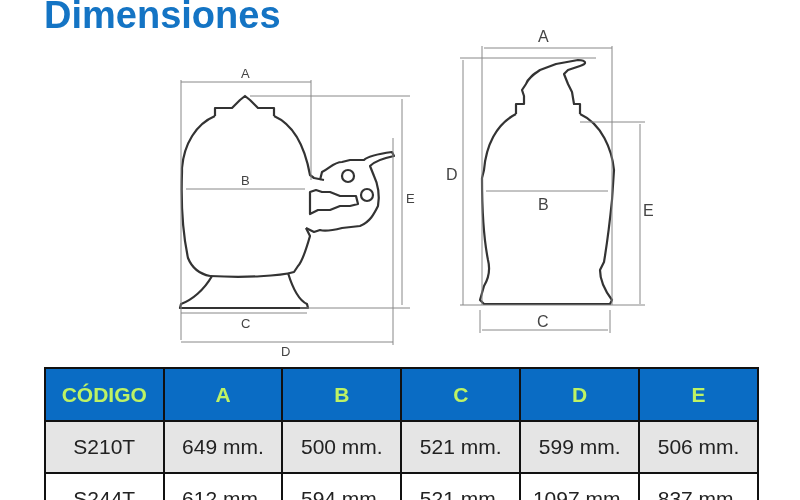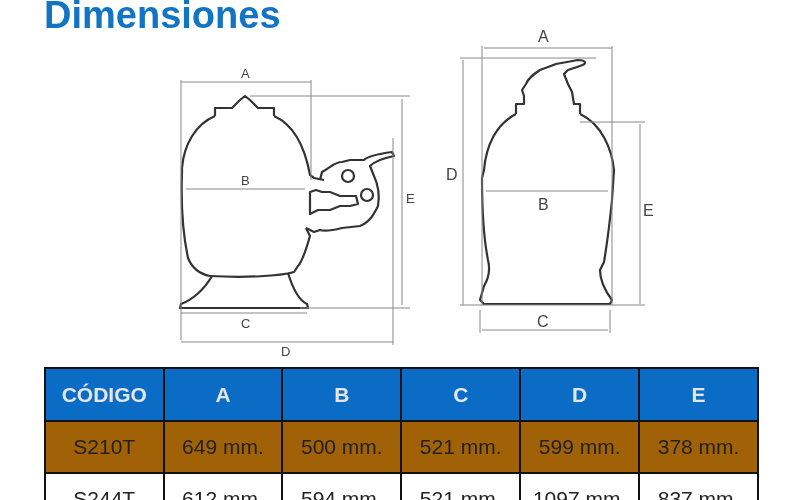--- a/index.html
+++ b/index.html
@@ -3,23 +3,23 @@
 <meta charset="utf-8">
 <style>
   html, body { margin:0; padding:0; }
   body { width:800px; height:500px; overflow:hidden; background:#ffffff; position:relative; font-family:"Liberation Sans", sans-serif; }
   .title { position:absolute; left:44px; top:-6px; font-size:38px; font-weight:bold; color:#1474c4; letter-spacing:0px; }
   .diagram { position:absolute; left:0; top:0; width:800px; height:360px; }
   .diagram svg { width:800px; height:360px; }
   .dimlabel { font-family:"Liberation Sans", sans-serif; fill:#444; }
   table.specs { position:absolute; left:44px; top:367px; border-collapse:collapse; width:715px; }
   table.specs th, table.specs td { border:2px solid #111; text-align:center; padding:0; }
-  table.specs th { background:#0a6cc4; color:#e5e5e5; font-weight:bold; font-size:21px; height:51px; }
+  table.specs th { background:#0a6cc4; color:#bef264; font-weight:bold; font-size:21px; height:51px; }
   table.specs td { font-size:21px; color:#222; height:50px; }
-  table.specs tr.row-0 td { background:#a16207; }
+  table.specs tr.row-0 td { background:#e5e5e5; }
   table.specs tr.row-1 td { background:#ffffff; }
   th.col0 { width:117px; } th.col { width:118px; }
 </style>
 </head>
 <body>
 
 <div class="title">Dimensiones</div>
 
 <div class="diagram">
 <svg viewBox="0 0 800 360" xmlns="http://www.w3.org/2000/svg">
@@ -100,21 +100,21 @@
       <th class="col">E</th>
     </tr>
   </thead>
   <tbody>
     <tr class="row-0">
       <td>S210T</td>
       <td>649 mm.</td>
       <td>500 mm.</td>
       <td>521 mm.</td>
       <td>599 mm.</td>
-      <td>378 mm.</td>
+      <td>506 mm.</td>
     </tr>
     <tr class="row-1">
       <td>S244T</td>
       <td>612 mm.</td>
       <td>594 mm.</td>
       <td>521 mm.</td>
       <td>1097 mm.</td>
       <td>837 mm.</td>
     </tr>
   </tbody>

